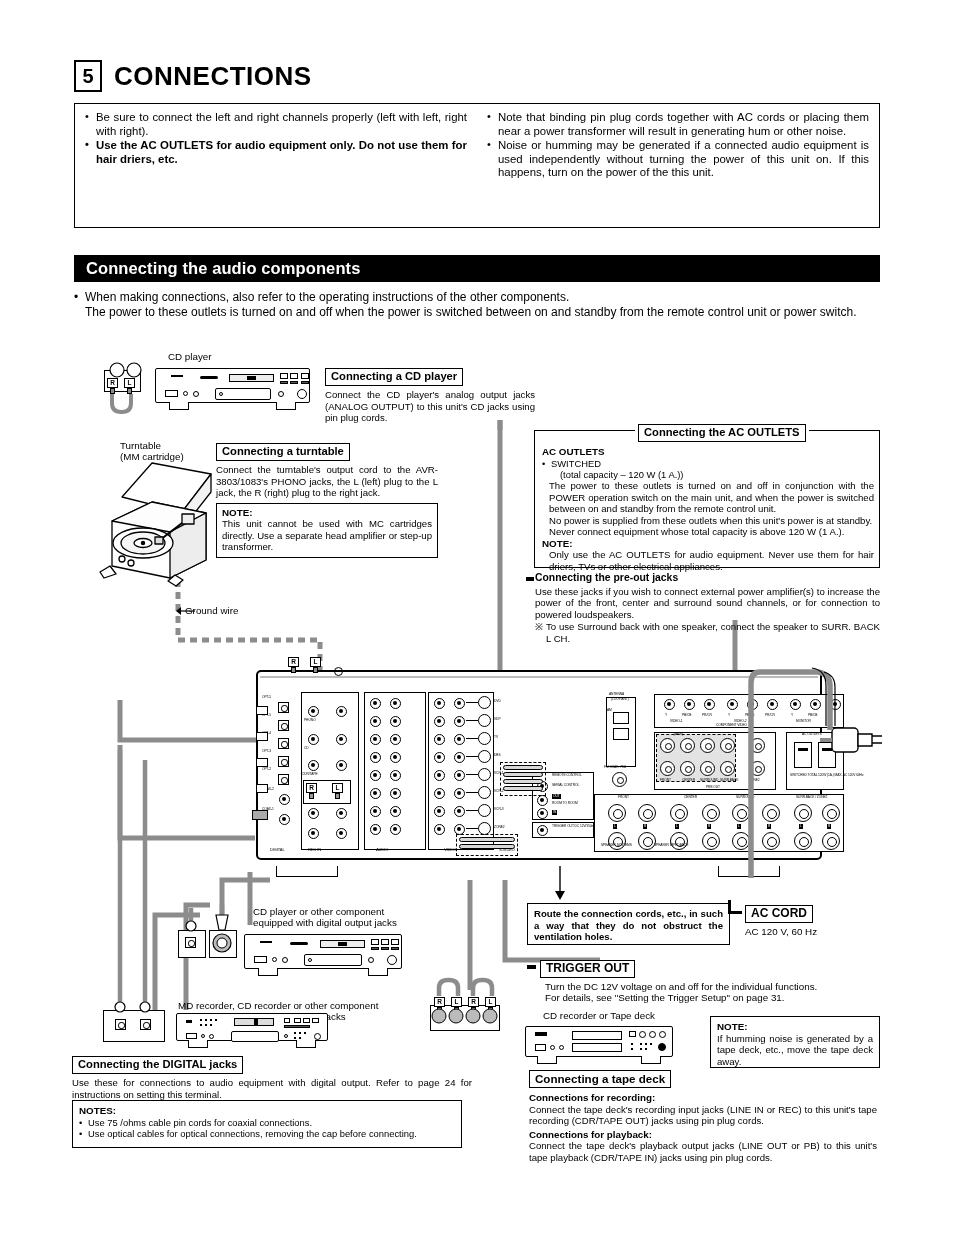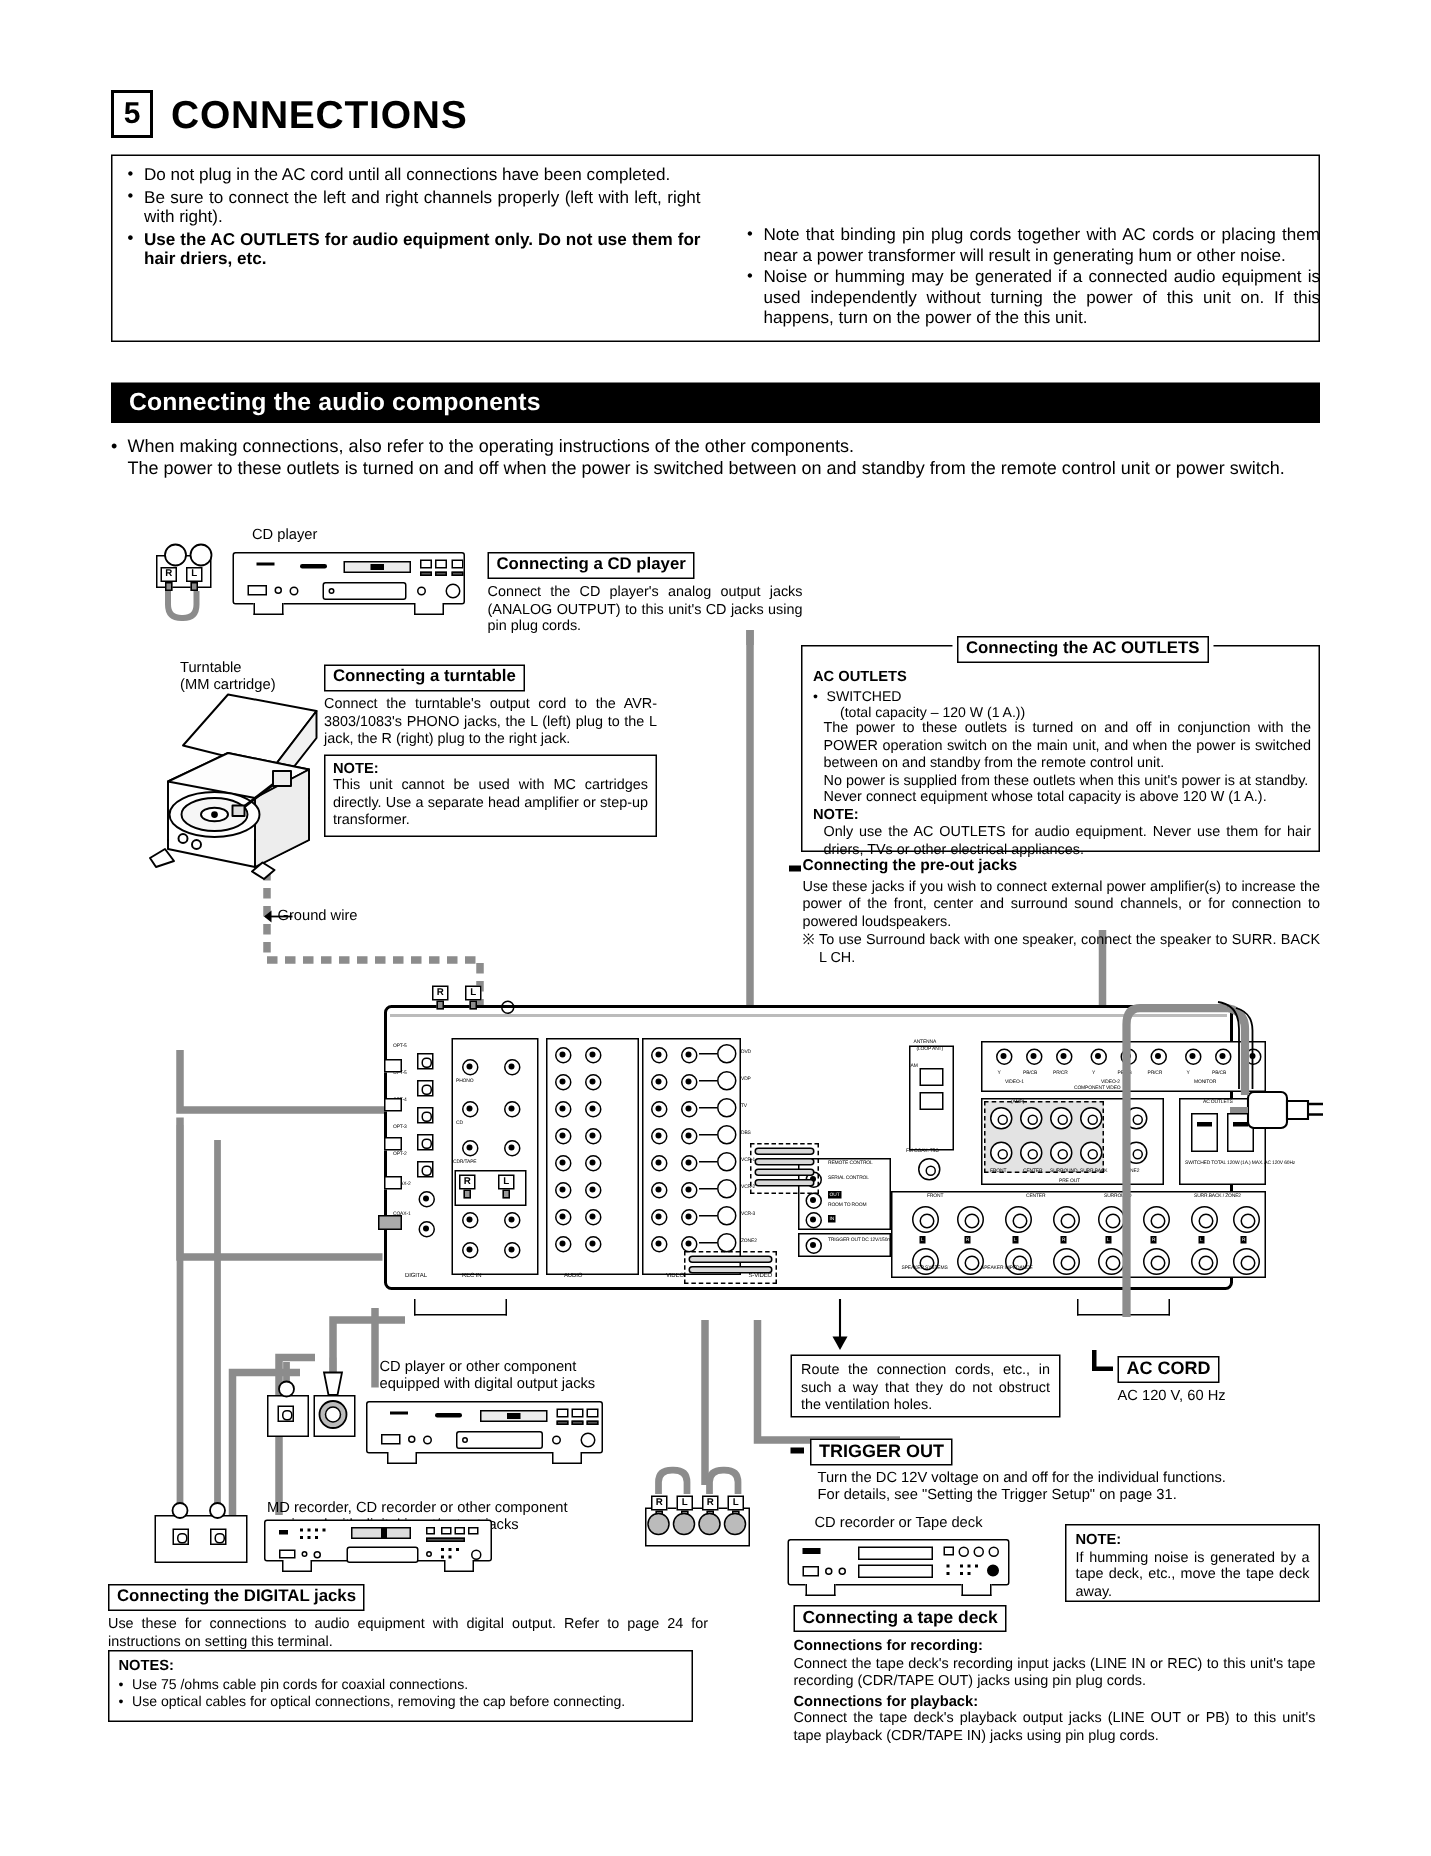--- a/index.html
+++ b/index.html
@@ -20,21 +20,21 @@
   }
   .sec-title{font-size:26px;font-weight:bold;letter-spacing:.5px;}
 
   
   .warn-box{
     position:absolute;left:74px;top:103px;width:806px;height:125px;
     border:1.6px solid #000;box-sizing:border-box;
   }
   .warn-col{position:absolute;top:7px;width:382px;}
   .warn-col.l{left:10px;}
-  .warn-col.r{left:423px;margin-top:40px;}
+  .warn-col.r{left:412px;}
   .bullet-li{
     position:relative;padding-left:11px;margin-bottom:1px;
     font-size:11.4px;line-height:13.6px;text-align:justify;
   }
   .bullet-li:before{content:"•";position:absolute;left:0;top:-1px;font-size:11px;}
   .bullet-li.bold{font-weight:bold;}
 
   
   .blackbar{
     position:absolute;left:74px;top:255px;width:806px;height:27px;background:#000;
@@ -139,21 +139,20 @@
 
 <div class="page">
 
   <div class="sec-head">
     <div class="sec-num">5</div>
     <div class="sec-title">CONNECTIONS</div>
   </div>
 
   <div class="warn-box">
     <div class="warn-col l">
-      <div class="bullet-li">Do not plug in the AC cord until all connections have been completed.</div>
       <div class="bullet-li">Be sure to connect the left and right channels properly (left with left, right with right).</div>
       <div class="bullet-li bold">Use the AC OUTLETS for audio equipment only. Do not use them for hair driers, etc.</div>
     </div>
     <div class="warn-col r">
       <div class="bullet-li">Note that binding pin plug cords together with AC cords or placing them near a power transformer will result in generating hum or other noise.</div>
       <div class="bullet-li">Noise or humming may be generated if a connected audio equipment is used independently without turning the power of this unit on. If this happens, turn on the power of the this unit.</div>
     </div>
   </div>
 
   <div class="blackbar">
@@ -718,21 +717,21 @@
   <div class="frame" style="left:72px;top:1100px;width:390px;height:48px;padding:4px 6px;">
     <div class="nlabel">NOTES:</div>
     <div class="tiny" style="position:relative;padding-left:9px;">
       <span style="position:absolute;left:0;top:0;">•</span><span>Use 75    /ohms cable pin cords for coaxial connections.</span>
     </div>
     <div class="tiny" style="position:relative;padding-left:9px;">
       <span style="position:absolute;left:0;top:0;">•</span><span>Use optical cables for optical connections, removing the cap before connecting.</span>
     </div>
   </div>
 
-  <div class="frame" style="left:527px;top:903px;width:180px;height:42px;padding:4px 6px;">
+  <div class="frame" style="left:527px;top:903px;width:203px;height:42px;padding:4px 6px;font-weight:bold;">
     <div class="body">Route the connection cords, etc., in such a way that they do not obstruct the ventilation holes.</div>
   </div>
   <svg class="ov" viewBox="0 0 954 1237">
     <g stroke="#000" stroke-width="1.4" fill="none">
       <path d="M560 866 L560 896"></path>
       <path d="M555 891 L560 900 L565 891" fill="#000" stroke="none"></path>
     </g>
   </svg>
 
   <div class="cbox" style="left:745px;top:903px;width:120px;">

